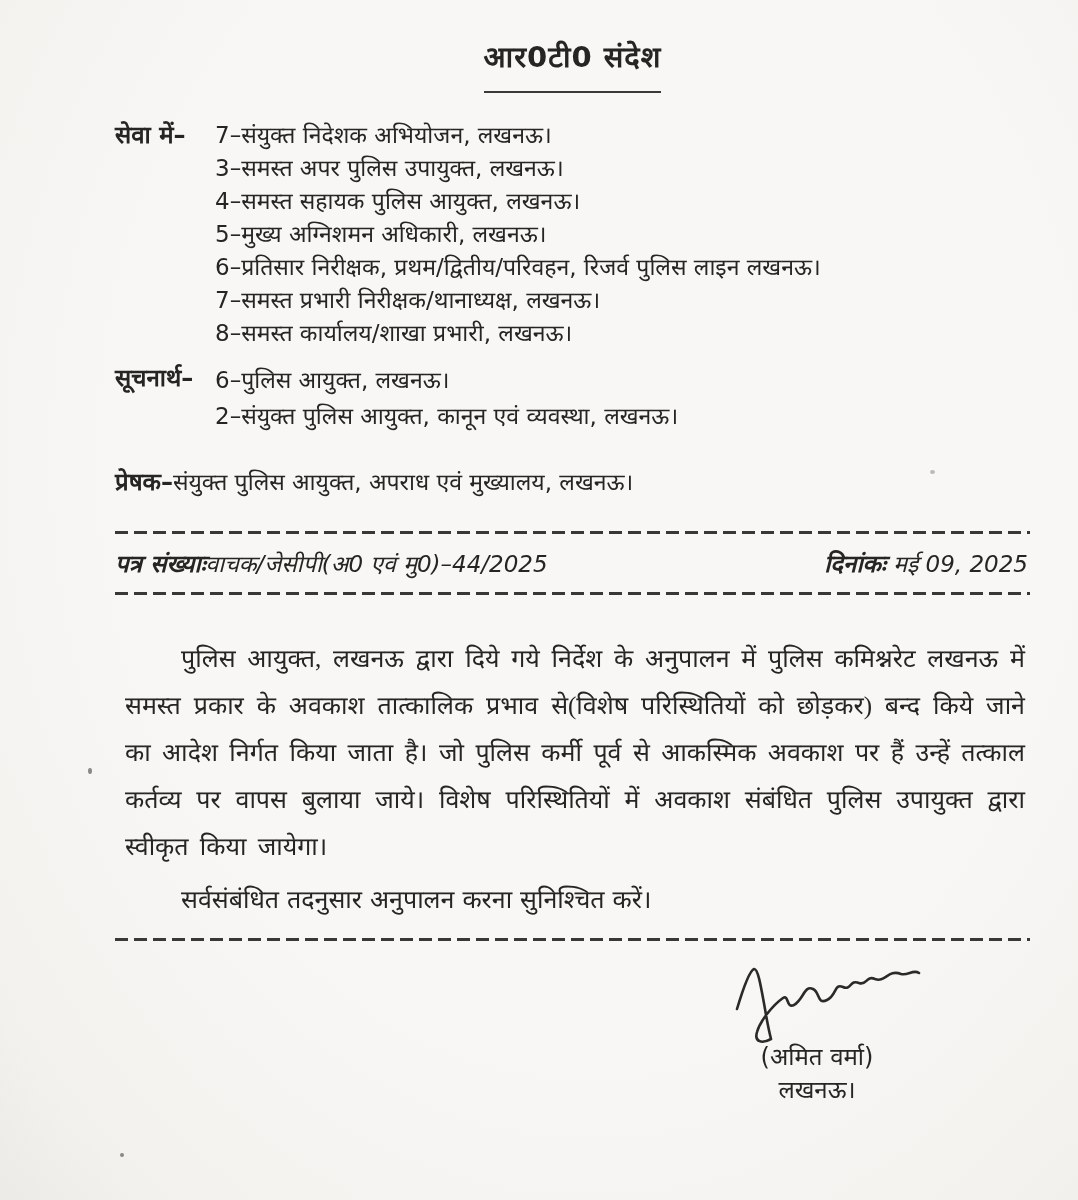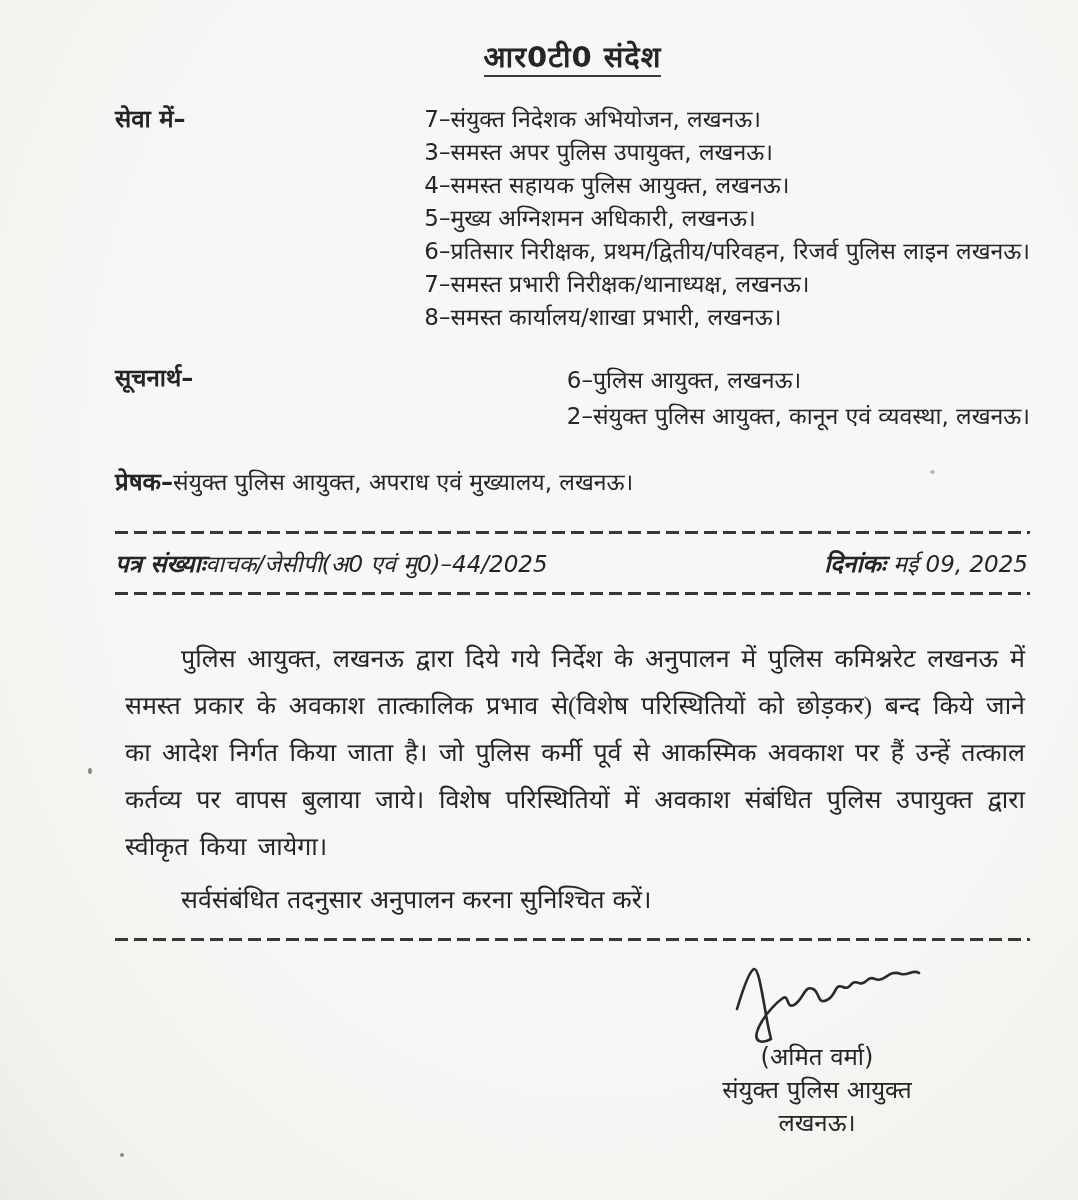--- a/index.html
+++ b/index.html
@@ -22,35 +22,35 @@
   .content{
     padding:36px 48px 0 115px;
   }
   
   .title-wrap{text-align:center;margin-bottom:26px;}
   .title{
     display:inline-block;
     font-size:29px;font-weight:bold;
     letter-spacing:1px;
     border-bottom:2px solid #3c3a38;
-    padding-bottom:0;
+    padding-bottom:16px;
   }
   
-  .addr-block{display:flex;align-items:flex-start;justify-content:space-between;}
+  .addr-block{display:flex;align-items:flex-start;}
   .addr-label{
     font-weight:bold;font-size:24px;
     width:100px;flex:0 0 auto;
     line-height:33px;
   }
   .addr-label.wide{width:100px;}
   .addr-list{list-style:none;}
   .addr-list li{
     font-size:23px;line-height:33px;white-space:nowrap;
   }
-  .info-block{margin-top:28px;}
+  .info-block{margin-top:12px;}
   .info-block .addr-list li{line-height:36px;}
   
   .sender-line{
     margin-top:30px;font-size:23px;white-space:nowrap;
   }
   .sender-line .lbl{font-weight:bold;font-size:24px;}
   
   .ref-strip{
     margin-top:22px;
     border-top:0;border-bottom:0;
@@ -152,21 +152,20 @@
 
     <div class="sig-block">
       <svg class="sig-scribble" width="220" height="100" viewBox="0 0 220 100" fill="none">
         <path d="M30,62 C36,42 42,24 47,22 C51,21 54,40 58,62 C60,74 62,84 64,92
                  M64,92 C55,97 47,95 50,85 C53,74 66,58 76,51 C82,47 79,62 87,58
                  C97,52 97,38 106,42 C113,45 110,58 120,53 C130,48 127,36 136,40
                  C144,44 143,32 152,36 C160,39 159,28 168,32 C178,36 181,22 194,27
                  C201,29 206,22 212,26" stroke="#2b2a28" stroke-width="2.6" stroke-linecap="round" stroke-linejoin="round"></path>
       </svg>
       <div class="sig-name">(अमित वर्मा)</div>
-      <div class="sig-line">संयुक्त पुलिस आयुक्त</div>
       <div class="sig-line">लखनऊ।</div>
     </div>
 
   </div>
 
   <span class="speck s1"></span>
   <span class="speck s2"></span>
   <span class="speck s3"></span>
 </div>
 

